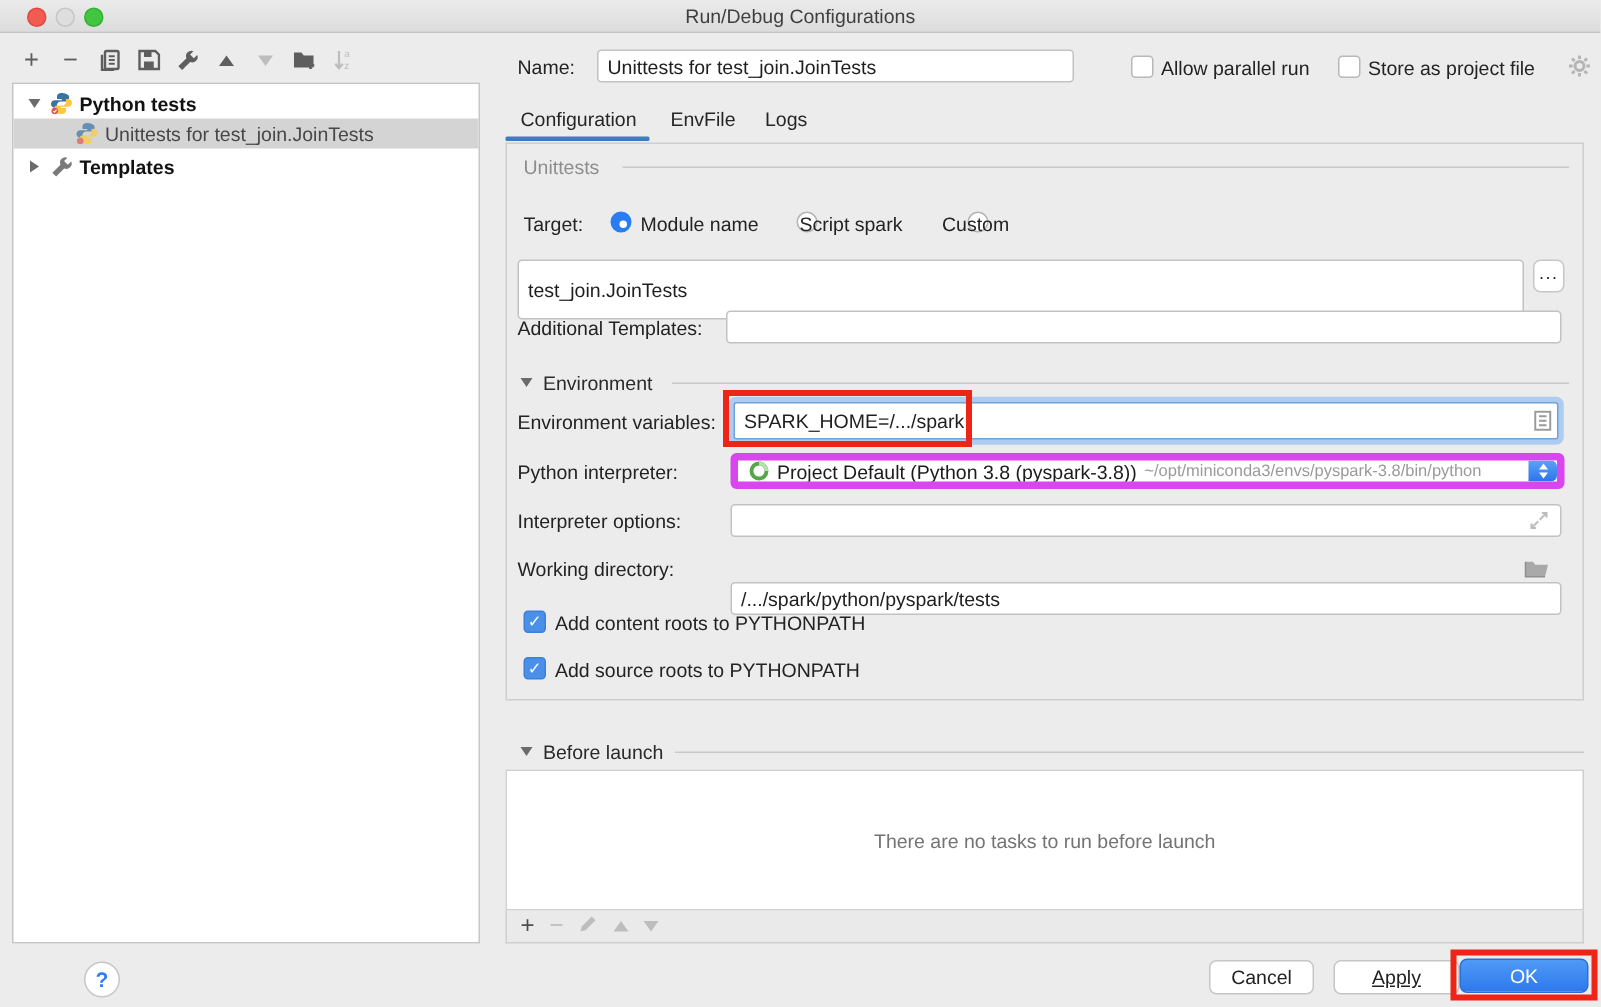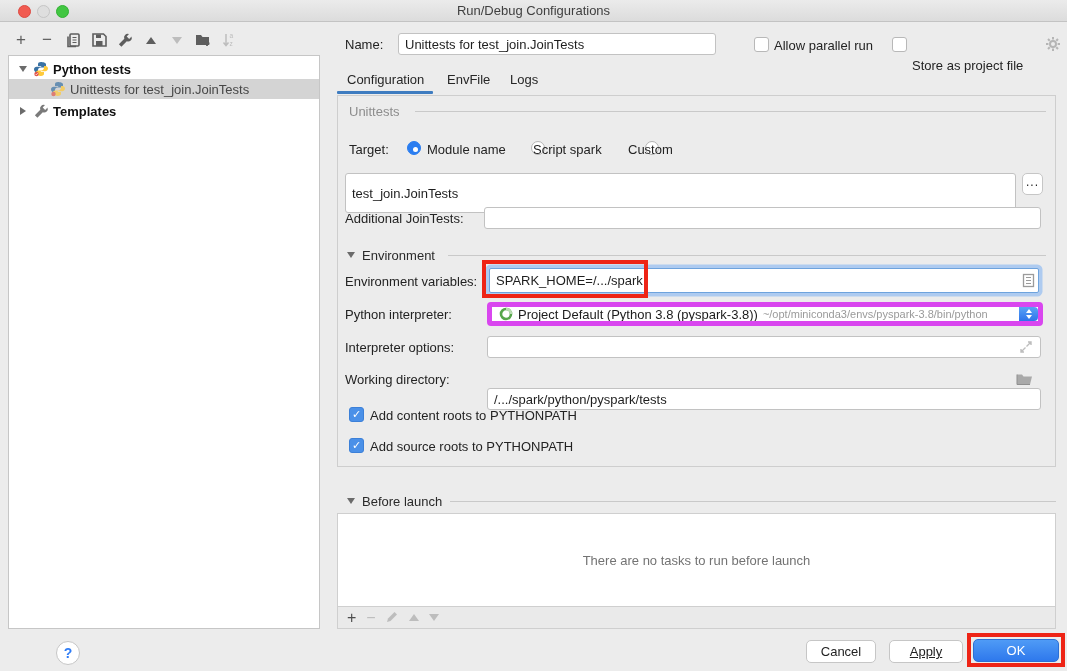--- a/index.html
+++ b/index.html
@@ -164,21 +164,21 @@
   </div>
 </div>
 
 
 <span class="abs lbl" style="left:345px;top:37px;">Name:</span>
 <input class="abs field" style="left: 398px; top: 33px; width: 318px; height: 22px;" value="Unittests for test_join.JoinTests">
 
 <span class="abs cb" style="left:754px;top:37px;"></span>
 <span class="abs lbl" style="left:774px;top:38px;">Allow parallel run</span>
 <span class="abs cb" style="left:892px;top:37px;"></span>
-<span class="abs lbl" style="left:912px;top:38px;margin-top:20px;">Store as project file</span>
+<span class="abs lbl" style="left:912px;top:38px;">Store as project file</span>
 <span class="abs" style="left:1045px;top:36px;">
   <svg width="16" height="16" viewBox="0 0 16 16">
       <circle cx="8" cy="8" r="3" fill="none" stroke="#b5b5b5" stroke-width="2"></circle>
       <g stroke="#b5b5b5" stroke-width="2">
         <path d="M8 1v2.4M8 12.6V15M1 8h2.4M12.6 8H15M3 3l1.7 1.7M11.3 11.3L13 13M13 3l-1.7 1.7M4.7 11.3L3 13"></path>
       </g>
     </svg>
 </span>
 
 
@@ -199,21 +199,21 @@
 <span class="abs lbl" style="left:427px;top:142px;">Module name</span>
 <span class="abs radio" style="left:513px;top:141px;"></span>
 <span class="abs lbl" style="left:533px;top:142px;">Script spark</span>
 <span class="abs radio" style="left:608px;top:141px;"></span>
 <span class="abs lbl" style="left:628px;top:142px;">Custom</span>
 
 <input class="abs field" style="left: 345px; top: 173px; width: 671px; height: 40px;" value="test_join.JoinTests">
 <button class="abs btn" style="left:1022px;top:173px;width:21px;height:22px;font-size:12px;letter-spacing:1px;padding-bottom:4px;">...</button>
 
 
-<span class="abs lbl" style="left:345px;top:211px;">Additional JoinTests:</span>
+<span class="abs lbl" style="left:345px;top:211px;">Additional Templates:</span>
 <input class="abs field" style="left: 484px; top: 207px; width: 557px; height: 22px;" value="">
 
 
 <span class="abs tri-down" style="left:347px;top:252px;"></span>
 <span class="abs sec-title" style="left:362px;top:248px;">Environment</span>
 <div class="abs hline" style="left:448px;top:255px;width:598px;"></div>
 
 <span class="abs lbl" style="left:345px;top:274px;">Environment variables:</span>
 <div class="abs env-field" style="left:489px;top:268px;width:550px;height:25px;">
   <span>SPARK_HOME=/.../spark</span>
@@ -284,18 +284,18 @@
   </span>
   <span class="tri-up-l" style="border-bottom-color:#bdbdbd;border-left-width:5px;border-right-width:5px;"></span>
   <span class="tri-dn-l"></span>
 </div>
 
 
 <div class="abs help-btn" style="left:56px;top:641px;">
   <span>?</span>
 </div>
 <button class="abs btn" style="left:806px;top:640px;width:70px;height:23px;">Cancel</button>
-<button class="abs btn" style="left:889px;top:640px;width:74px;height:23px;text-decoration:underline;">Apply</button>
+<button class="abs btn" style="left:889px;top:640px;width:84px;height:23px;text-decoration:underline;">Apply</button>
 <button class="abs btn primary" style="left:973px;top:639px;width:86px;height:23px;">OK</button>
 <div class="abs annot" style="left:967px;top:633px;width:98px;height:34px;"></div>
 
 
 
 
 </body></html>

